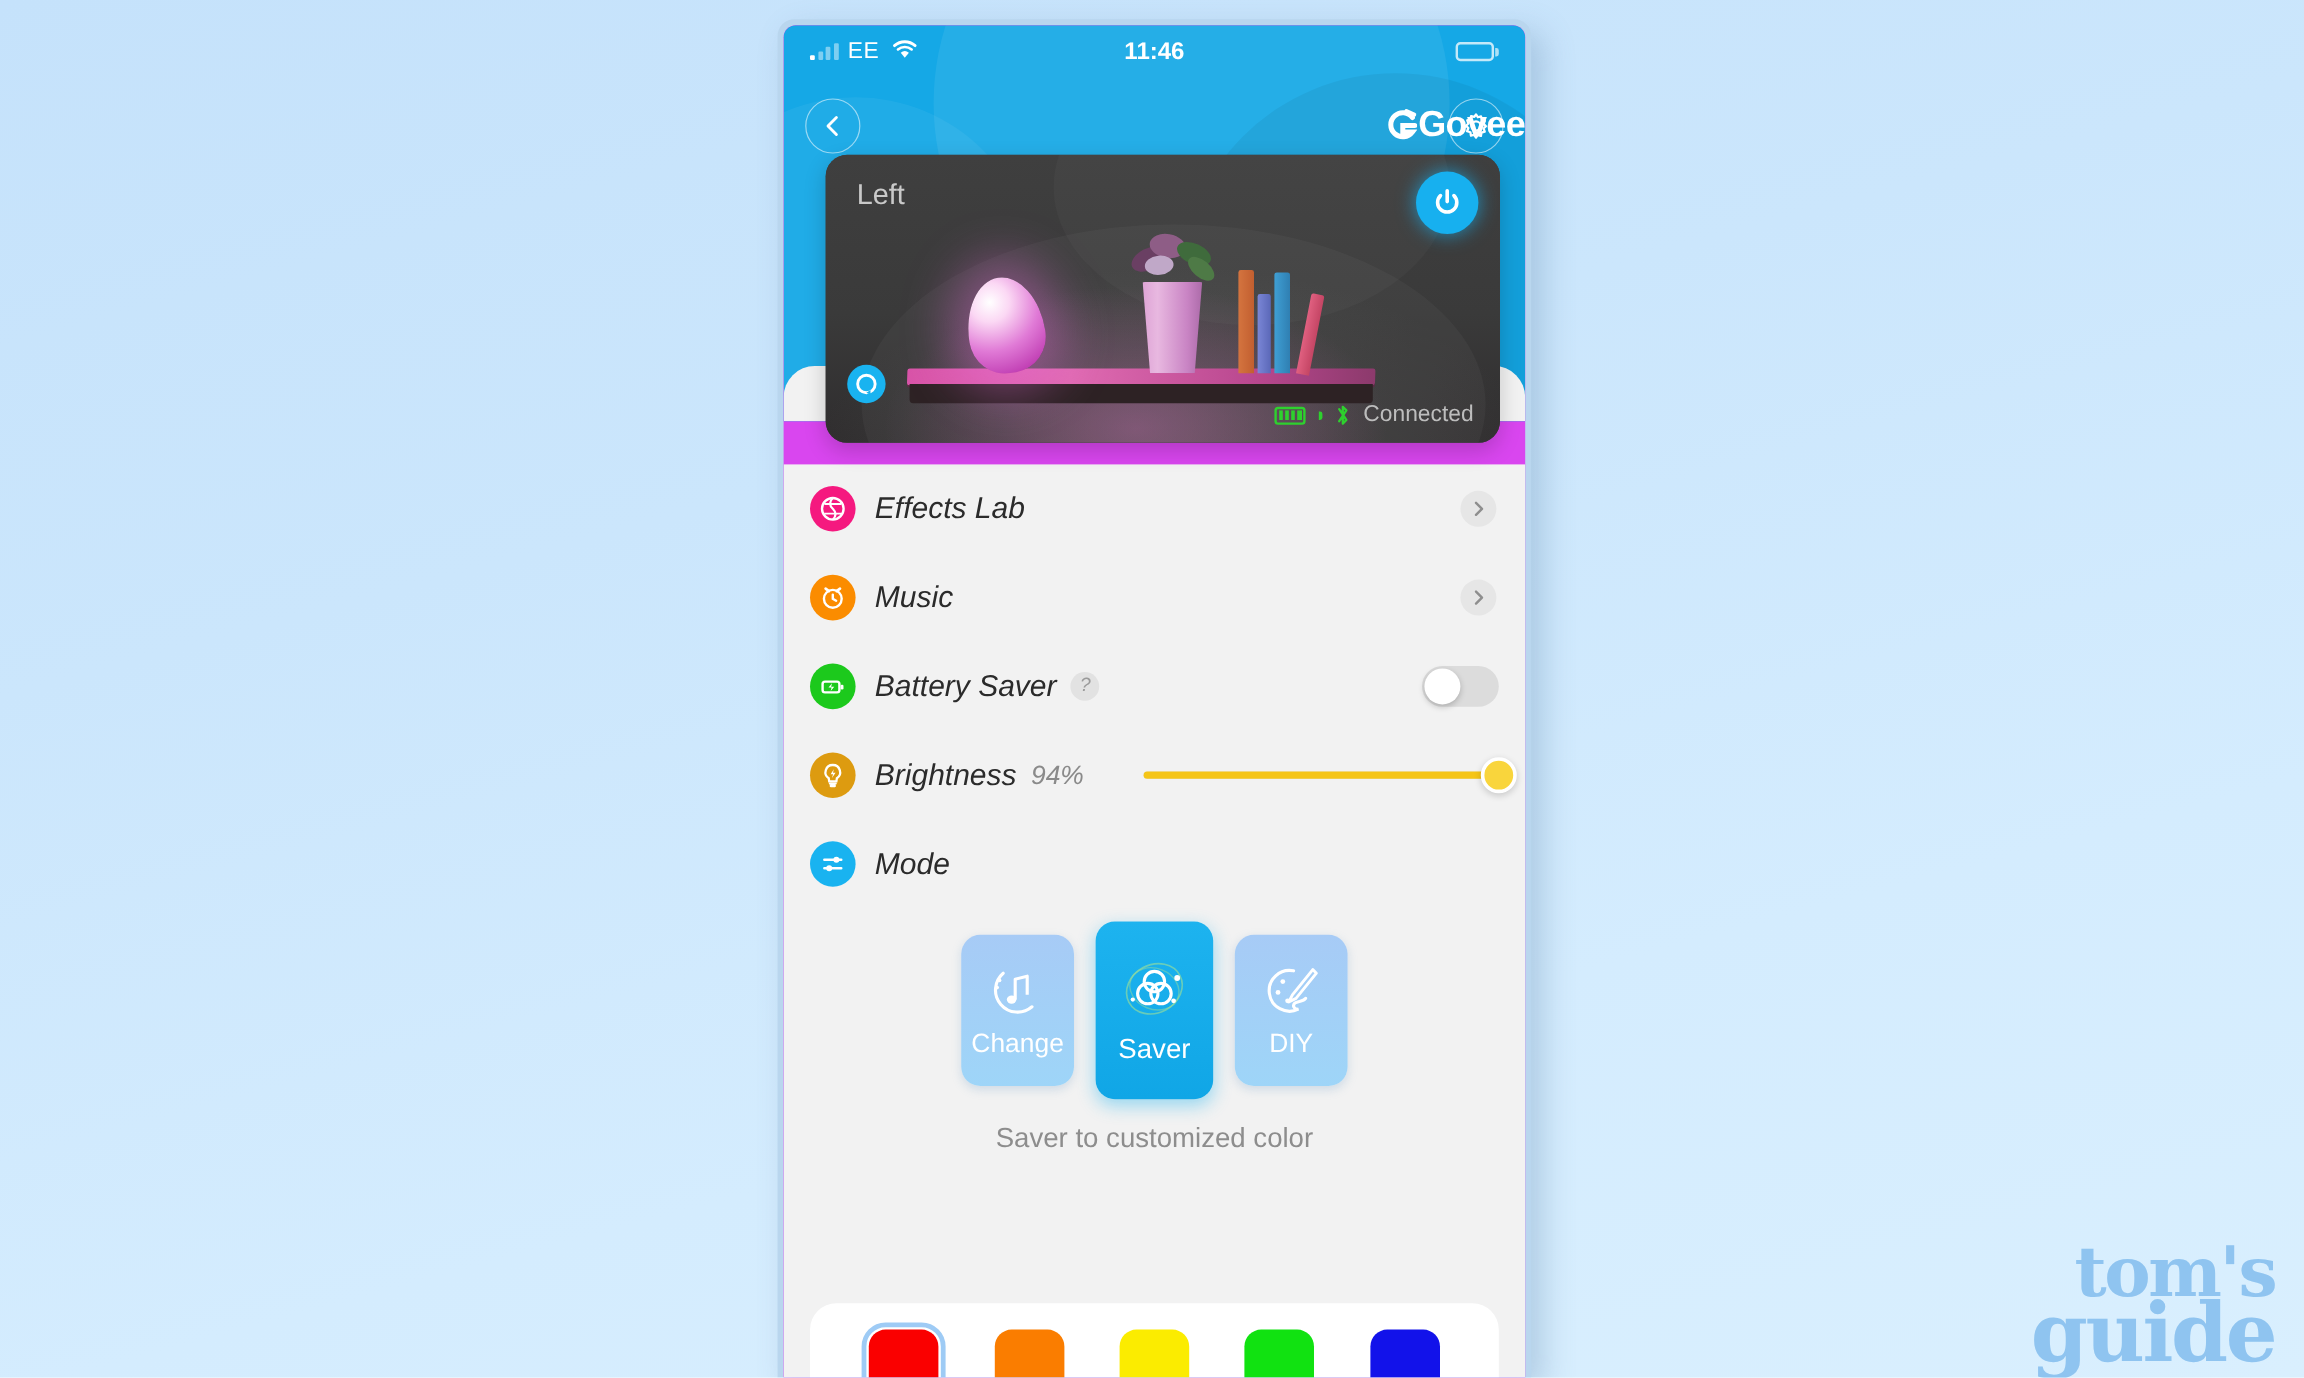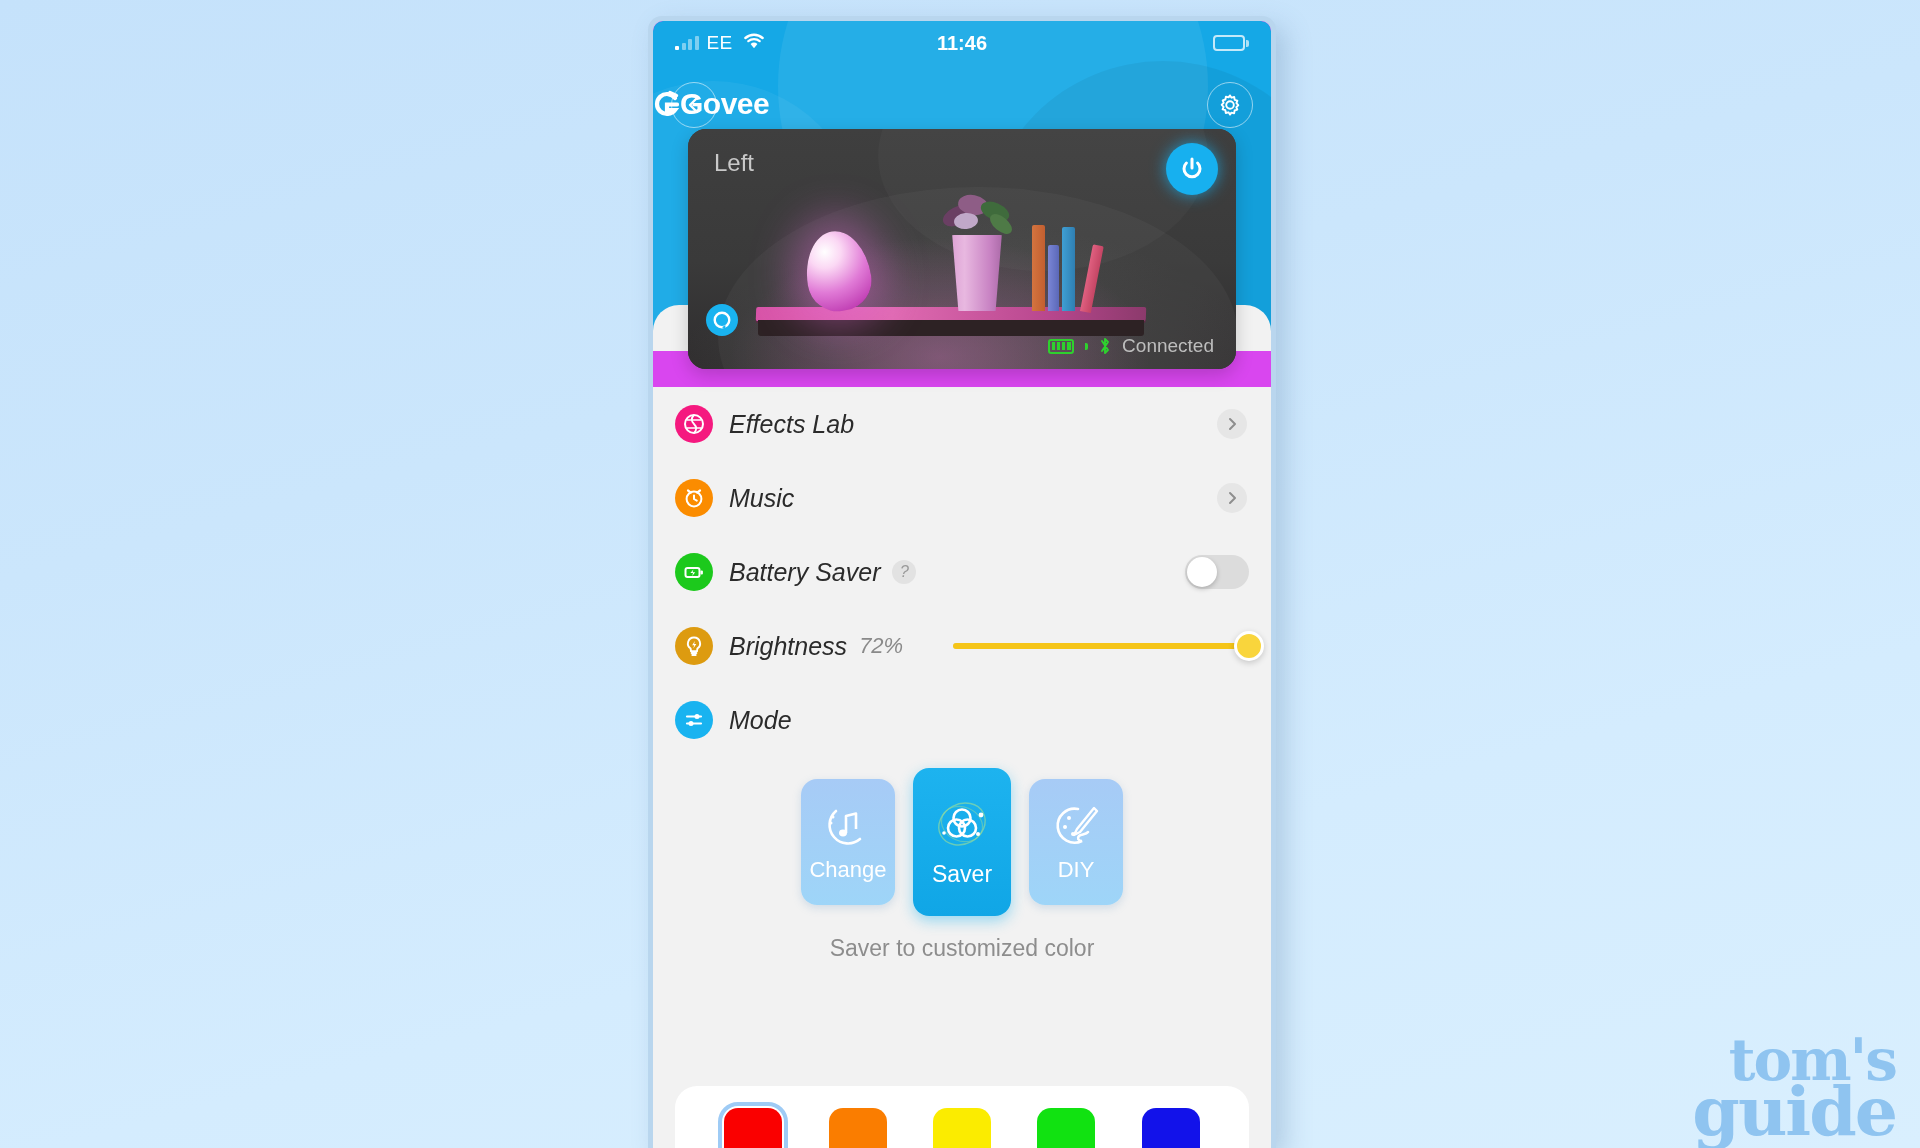--- a/index.html
+++ b/index.html
@@ -147,39 +147,39 @@
     width: 46px; height: 46px;
     border-radius: 50%;
     border: 1.5px solid rgba(255,255,255,0.55);
     display: flex; align-items: center; justify-content: center;
     color: #ffffff;
     cursor: pointer;
   }
   .nav-title {
     position: absolute;
     left: 0; right: 0;
-    text-align: left;
+    text-align: right;
     pointer-events: none;
   }
   .govee-logo {
     display: inline-flex;
     align-items: center;
     color: #ffffff;
     font-size: 30px;
     font-weight: bold;
     letter-spacing: -0.5px;
   }
   .nav-right { margin-left: auto; }
 
   
   .device-card {
     position: absolute;
     top: 108px;
     left: 35px;
-    right: 35px;
+    right: 21px;
     height: 240px;
     background: #3c3c3c;
     border-radius: 18px;
     overflow: hidden;
     z-index: 6;
     box-shadow: 0 6px 18px rgba(0,0,0,0.18);
     text-align: center;
   }
   .dc-bg {
     position: absolute; inset: 0;
@@ -634,21 +634,21 @@
 
       <div class="row">
         <div class="row-icon" style="background:#dd9b10">
           <svg width="24" height="24" viewBox="0 0 24 24">
             <path d="M12 3.5 a6 6 0 0 1 3.4 11 l-.4 2.6 h-6 l-.4-2.6 A6 6 0 0 1 12 3.5" stroke="#fff" stroke-width="1.9" fill="none"></path>
             <path d="M9.6 19 h4.8 M10.3 21 h3.4" stroke="#fff" stroke-width="1.9" stroke-linecap="round"></path>
             <path d="M12.8 7 L10.2 11.2 h2 l-.9 3.2 3-4.4 h-2.1 Z" fill="#fff"></path>
           </svg>
         </div>
         <span class="row-label">Brightness</span>
-        <span class="row-sub">72%</span>
+        <span class="row-sub">94%</span>
         <div class="slider-wrap">
           <div class="slider-track">
             <div class="slider-fill" id="sliderFill" style="width: 100%; background: rgb(245, 197, 24);"></div>
             <div class="slider-thumb" id="sliderThumb" style="left: 100%;"></div>
           </div>
         </div>
       </div>
 
       <div class="row">
         <div class="row-icon" style="background:#19b3f0">

